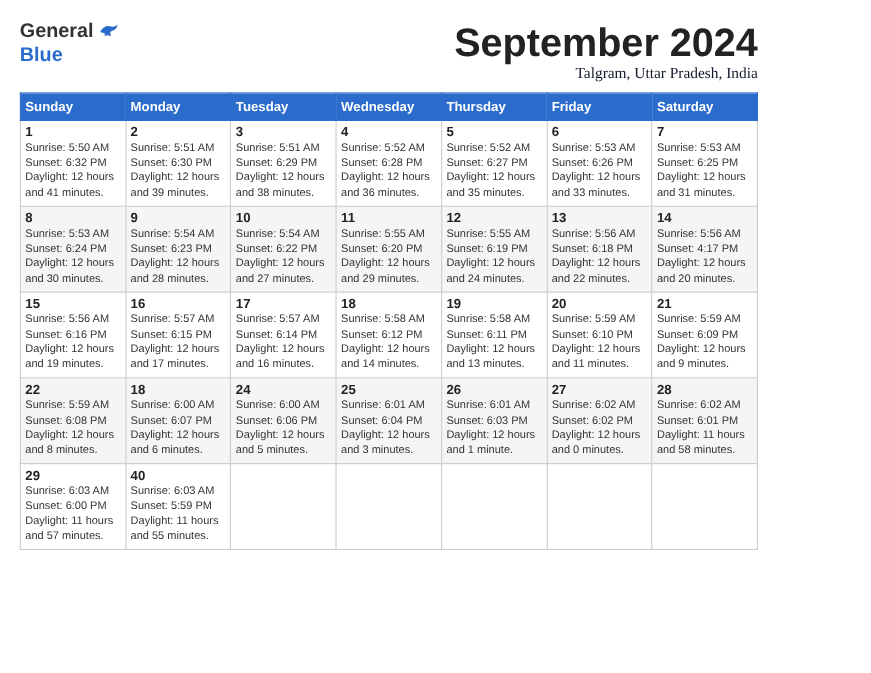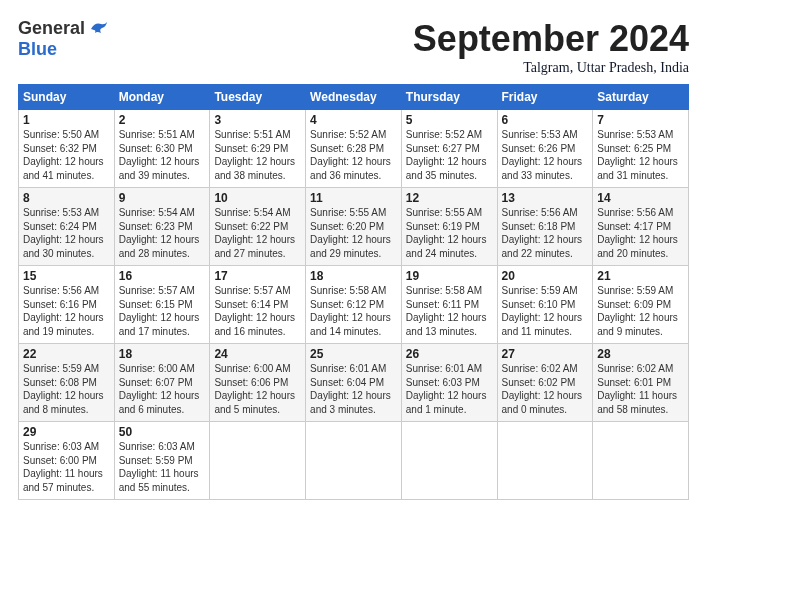--- a/index.html
+++ b/index.html
@@ -255,21 +255,21 @@
             <span class="day-num">28</span>
             <div class="day-info"><span>Sunrise: 6:02 AM</span><br><span>Sunset: 6:01 PM</span><br><span>Daylight: 11 hours and 58 minutes.</span></div>
           </td>
         </tr>
         <tr>
           <td>
             <span class="day-num">29</span>
             <div class="day-info"><span>Sunrise: 6:03 AM</span><br><span>Sunset: 6:00 PM</span><br><span>Daylight: 11 hours and 57 minutes.</span></div>
           </td>
           <td>
-            <span class="day-num">50</span>
+            <span class="day-num">40</span>
             <div class="day-info"><span>Sunrise: 6:03 AM</span><br><span>Sunset: 5:59 PM</span><br><span>Daylight: 11 hours and 55 minutes.</span></div>
           </td>
           <td class="empty-cell"></td>
           <td class="empty-cell"></td>
           <td class="empty-cell"></td>
           <td class="empty-cell"></td>
           <td class="empty-cell"></td>
         </tr>
       </tbody>
   </table>

